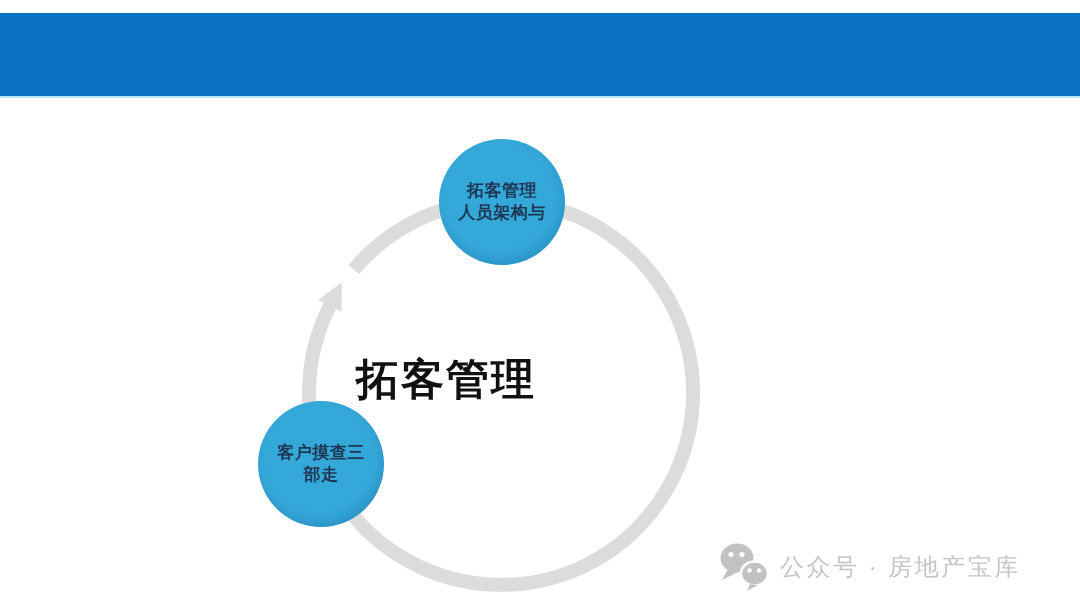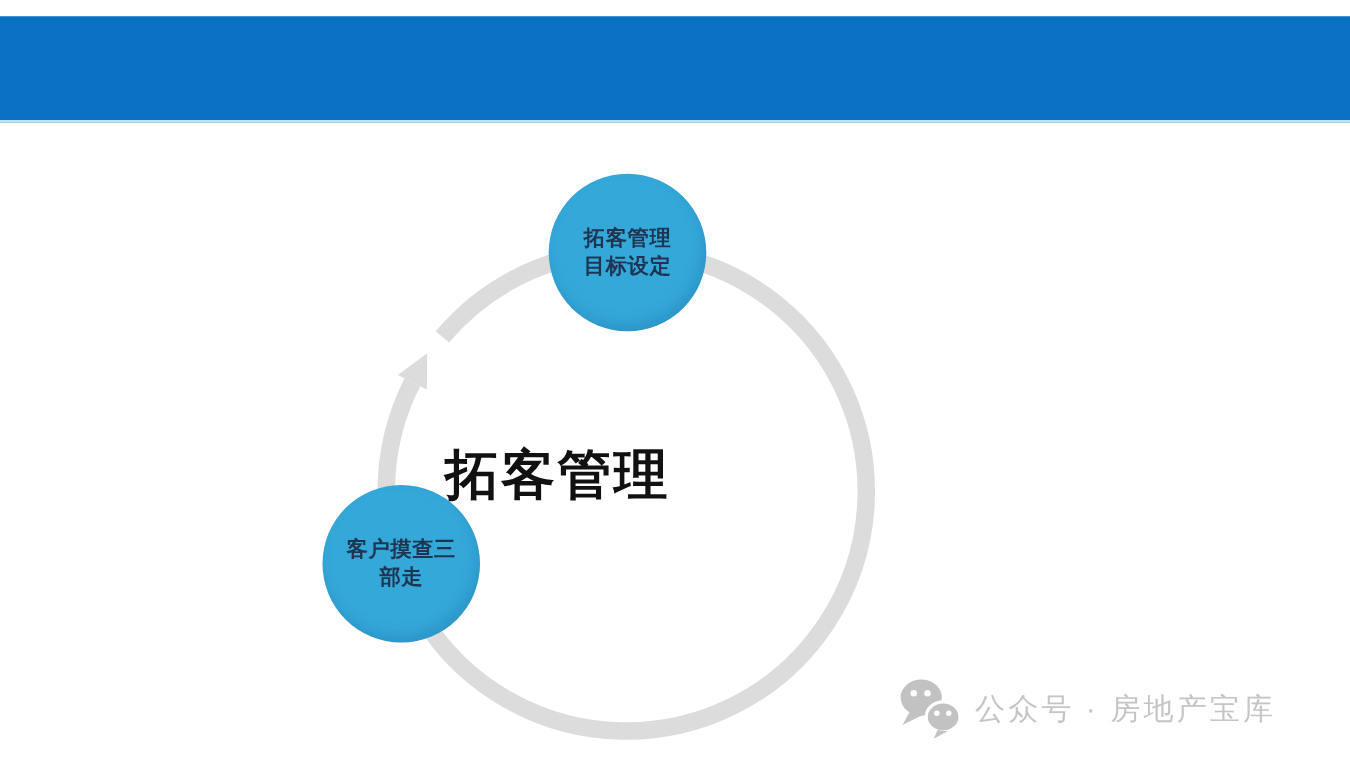--- a/index.html
+++ b/index.html
@@ -37,21 +37,21 @@
     height: 126px;
     border-radius: 50%;
     background: var(--node-blue, #35a8da);
     box-shadow: inset -3px -6px 10px rgba(12, 85, 135, 0.22);
     display: flex;
     align-items: center;
     justify-content: center;
     text-align: center;
   }
   .node-top   { left: 439px; top: 139px; }
-  .node-left  { left: 258px; top: 388px; }
+  .node-left  { left: 258px; top: 401px; }
   .node-right { left: 618px; top: 405px; }
   .node-label {
     font-size: 17px;
     font-weight: bold;
     line-height: 1.32;
     letter-spacing: 0.5px;
     color: var(--node-text, #1e3552);
   }
   .node-label span { display: block; }
   .center-title {
@@ -89,21 +89,21 @@
   <div class="header-bar"></div>
 
   <svg class="ring-svg" viewBox="0 0 1080 608" aria-hidden="true">
     <path d="M 353.9 269.5 A 192 192 0 1 1 329.9 305.8" fill="none" stroke="#dcdcdc" stroke-width="14"></path>
     <polygon points="341.7,282.6 341.5,311.7 318.3,299.9" fill="#dcdcdc"></polygon>
   </svg>
 
   <div class="node node-top">
     <div class="node-label">
       <span>拓客管理</span>
-      <span>目标设定</span>
+      <span>人员架构与</span>
     </div>
   </div>
 
   <div class="node node-left">
     <div class="node-label">
       <span>客户摸查三</span>
       <span>部走</span>
     </div>
   </div>
 

